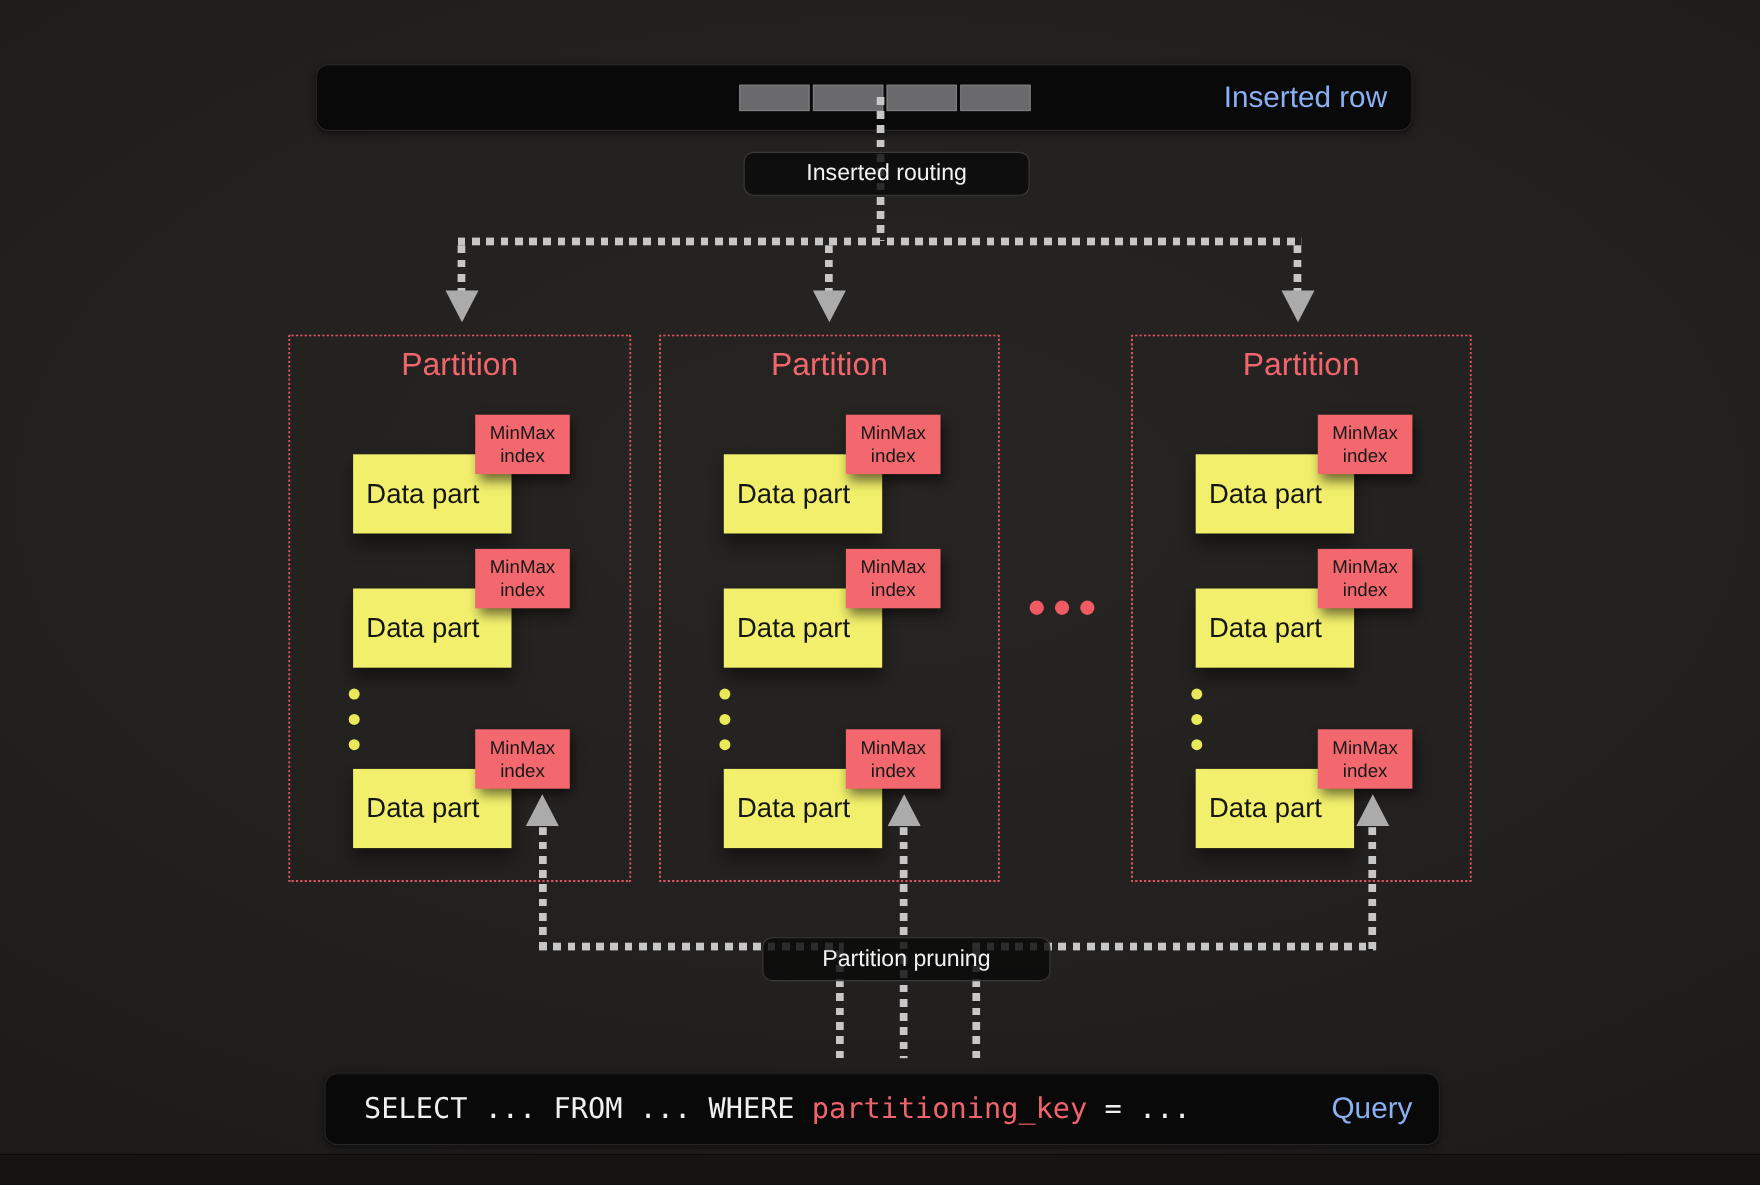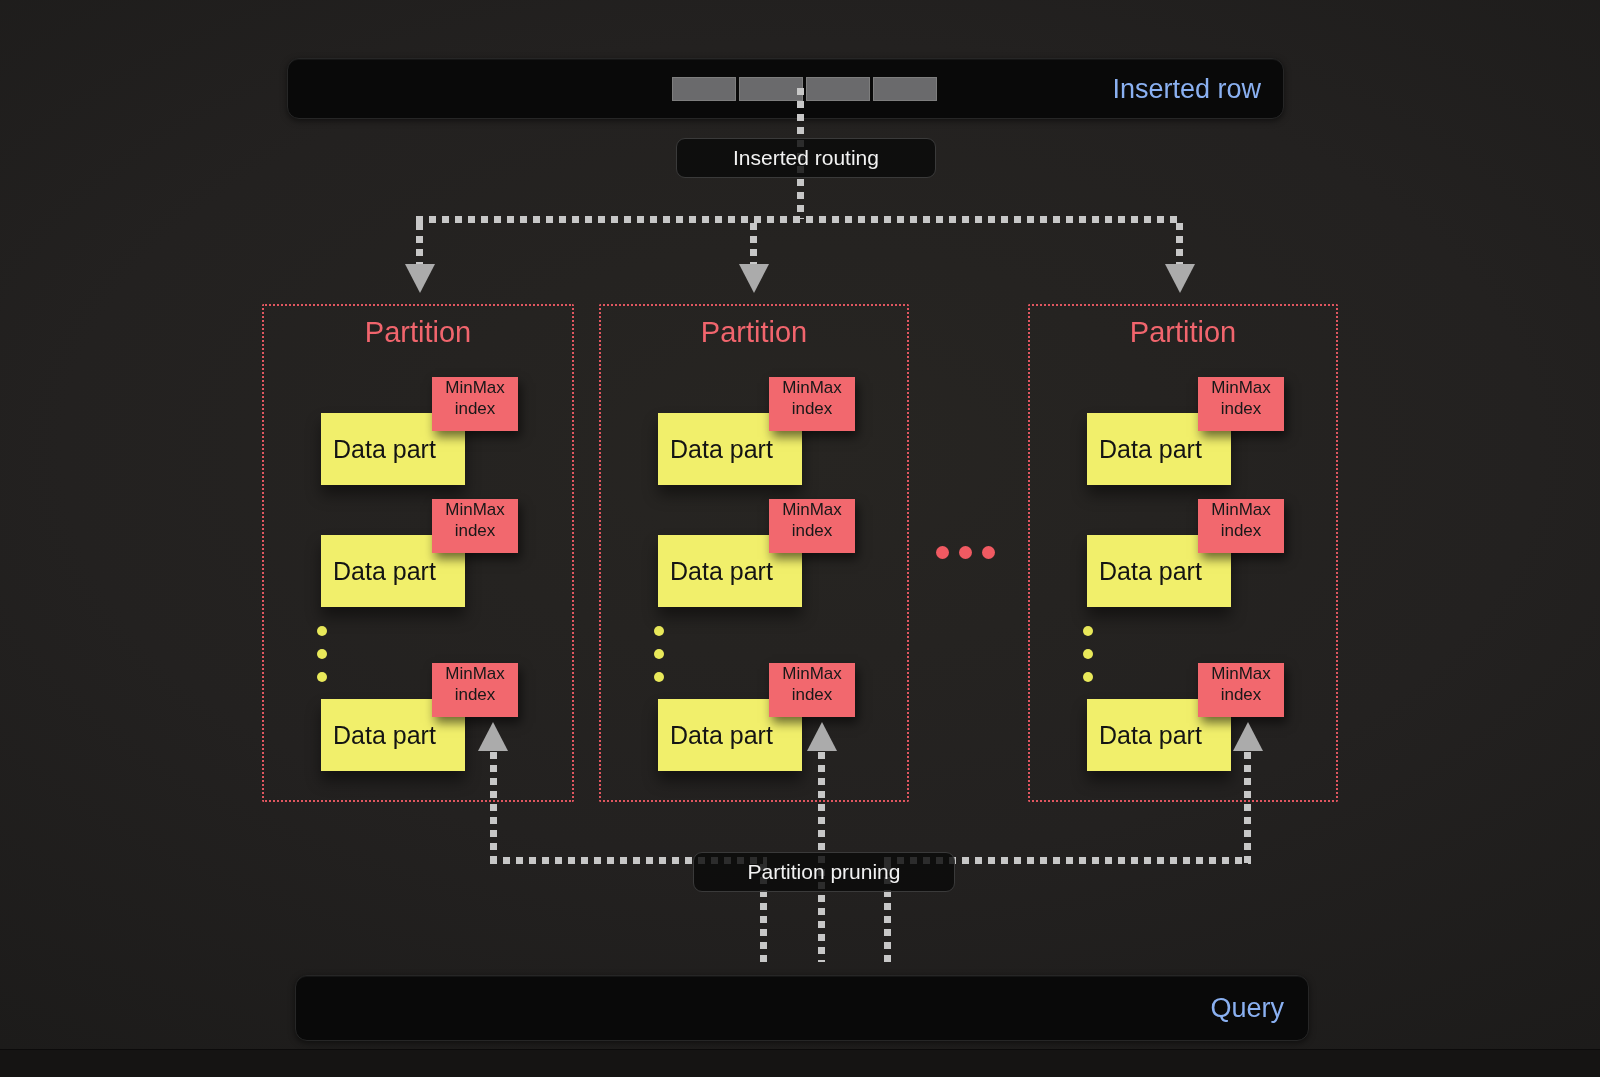--- a/index.html
+++ b/index.html
@@ -35,21 +35,21 @@
       border-left:15px solid transparent;border-right:15px solid transparent;border-top:29px solid #ababab;}
   .arr-up{position:absolute;width:0;height:0;z-index:5;
       border-left:15px solid transparent;border-right:15px solid transparent;border-bottom:29px solid #ababab;}
   
   .partition{position:absolute;top:304px;height:494px;border:2px dotted #e05660;border-radius:2px;}
   .partition-title{margin-top:10px;text-align:center;color:#f1656d;font-size:29px;}
   .datapart{position:absolute;left:57px;width:144px;height:72px;background:#f1ef6b;
             box-shadow:0 10px 14px rgba(0,0,0,.45);display:flex;align-items:center;z-index:2;}
   .datapart span{color:#141414;font-size:25px;padding-left:12px;white-space:nowrap;}
   .minmax{position:absolute;left:168px;width:86px;height:54px;background:#f2686e;z-index:3;
-          box-shadow:3px 6px 10px rgba(0,0,0,.55);display:flex;justify-content:center;}
+          box-shadow:3px 6px 10px rgba(0,0,0,.55);display:flex;align-items:center;justify-content:center;}
   .minmax span{color:#181818;font-size:17px;line-height:1.25;text-align:center;width:70px;}
   .mm1{top:71px;} .yp1{top:107px;}
   .mm2{top:193px;} .yp2{top:229px;}
   .mm3{top:357px;} .yp3{top:393px;}
   .vdots{position:absolute;left:0;width:100%;display:flex;flex-direction:column;align-items:center;gap:13px;top:320px;}
   .vdots i{width:10px;height:10px;border-radius:50%;background:#e9e95a;}
   .vdots{left:-42px;width:200px;} 
   #ellipsis{position:absolute;left:936px;top:546px;display:flex;gap:10px;z-index:2;}
   #ellipsis i{width:13px;height:13px;border-radius:50%;background:#f05a62;}
   #bottom-band{position:absolute;left:0;top:1049px;width:1600px;height:28px;background:#151413;
@@ -179,17 +179,18 @@
   <div class="dh" style="left:490px;top:857px;width:277px;"></div>
   <div class="dh" style="left:884px;top:857px;width:367px;"></div>
   <div class="dv" style="left:760px;top:864px;height:98px;"></div>
   <div class="dv" style="left:884px;top:864px;height:98px;"></div>
 
   <div class="pill" id="pruning-pill">
     <span>Partition pruning</span>
   </div>
 
   <div class="bar" id="query-bar">
+    <div id="sql"><span>SELECT ... FROM ... WHERE </span><span class="key">partitioning_key</span><span> = ...</span></div>
     <span id="query-label" class="blue-label">Query</span>
   </div>
 
   <div id="bottom-band"></div>
 </div>
 
 </body></html>

